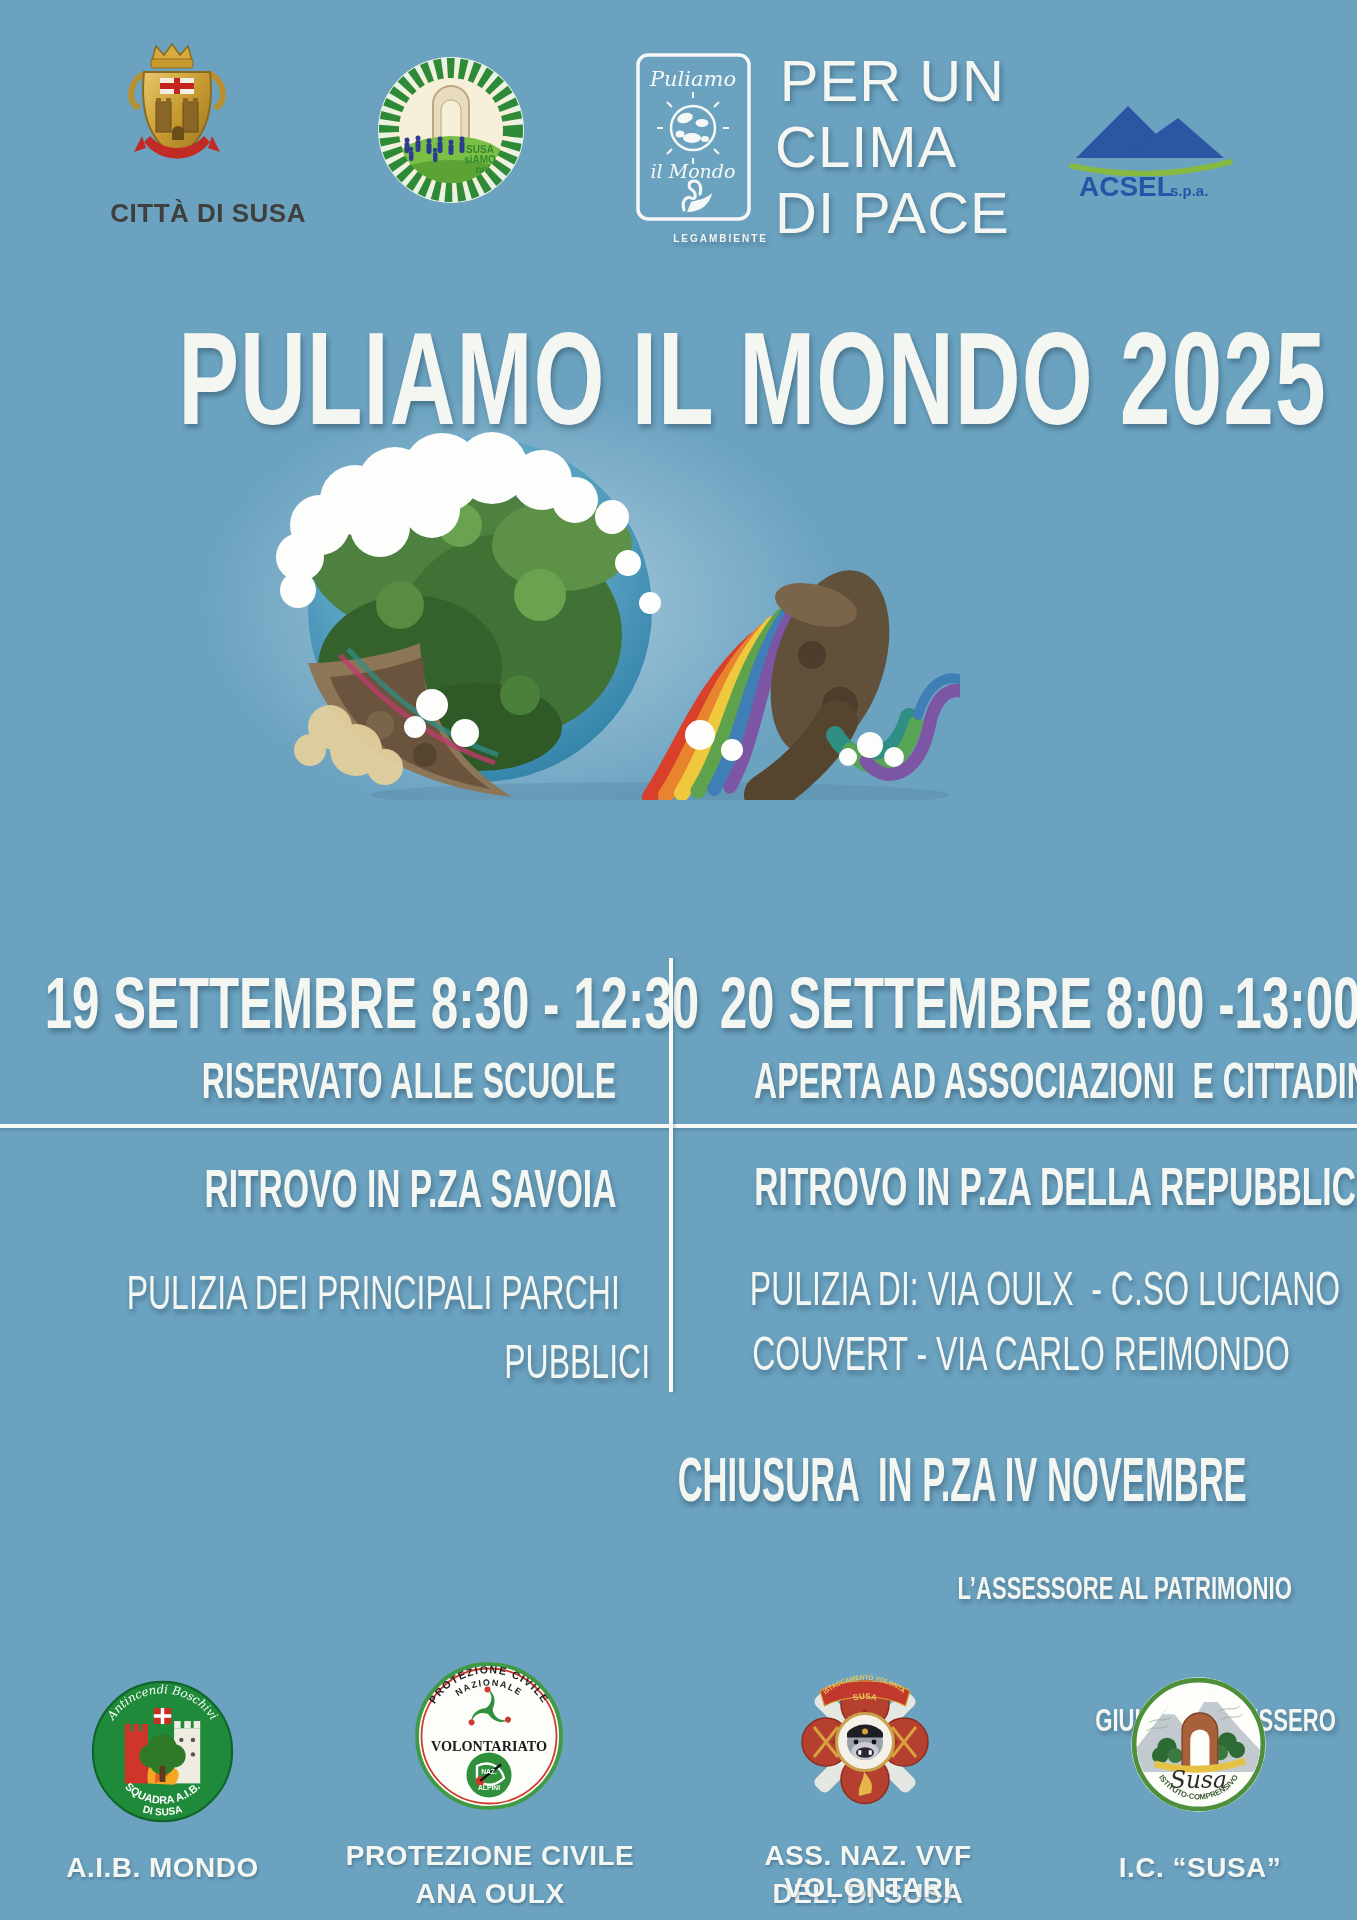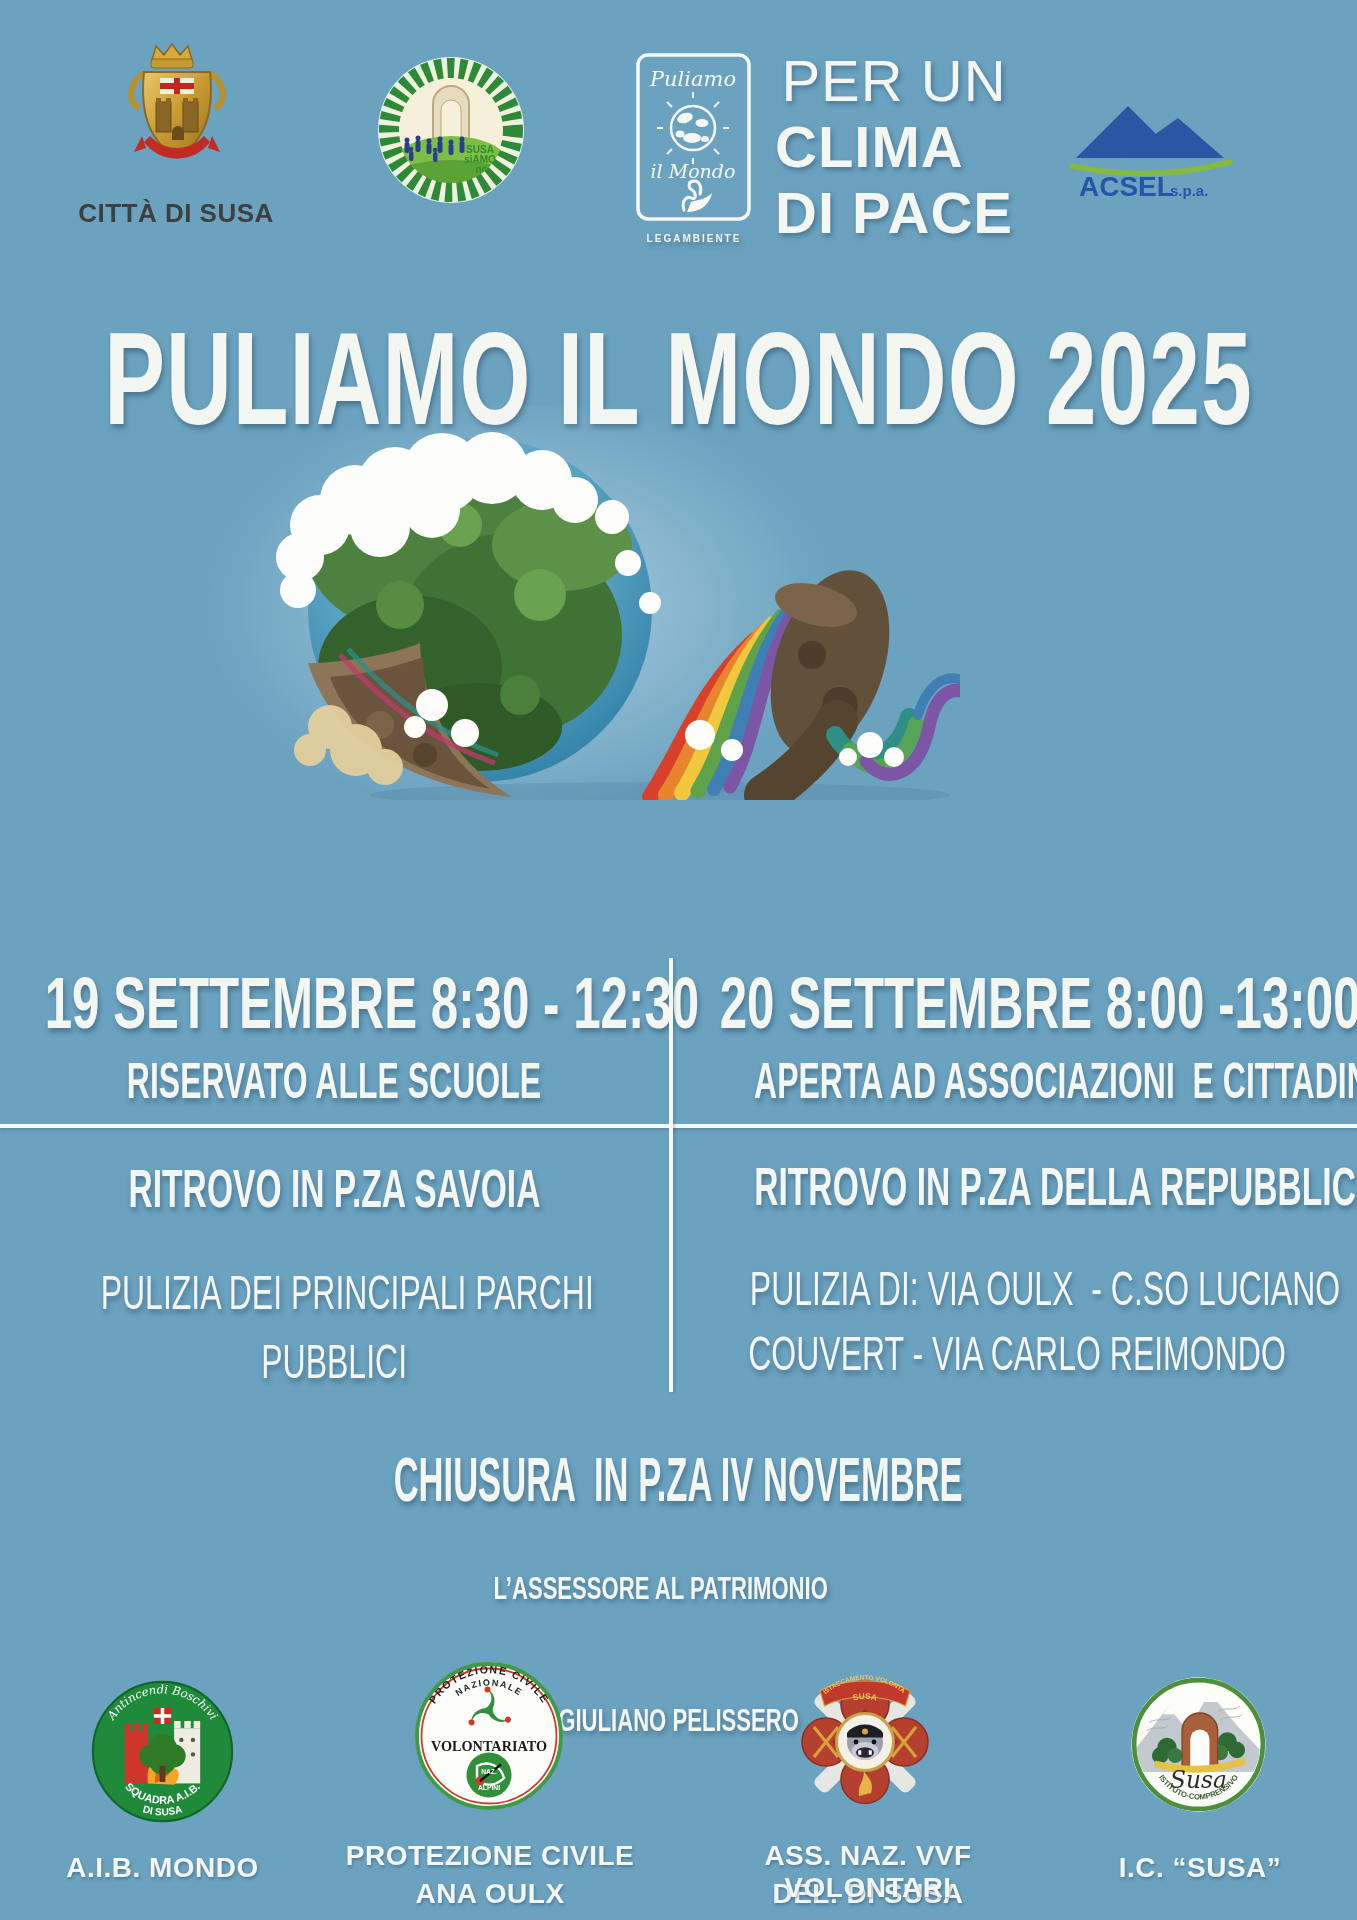--- a/index.html
+++ b/index.html
@@ -1,35 +1,35 @@
 <!DOCTYPE html>
 <html><head>
 <meta charset="utf-8">
 <style>
   html,body{margin:0;padding:0;background:#4d7globe}
   body{margin:0;background:#567;}
   .poster{position:relative;width:1357px;height:1920px;background:#6aa2c0;overflow:hidden;
           font-family:"Liberation Sans",sans-serif;color:#f4f6f2;}
   .abs{position:absolute;}
-  .ctr{text-align:center;}
+  .ctr{text-align:right;}
   .cond{display:inline-block;white-space:pre;line-height:1.08;}
   .sh{text-shadow:2px 3px 5px rgba(40,66,84,.45);}
   .title-t{font-weight:700;font-size:96px;letter-spacing:1px;transform:scale(.95,1.38);}
   .dt{font-weight:700;font-size:56px;transform:scale(.88,1.3);}
   .aud{font-weight:700;font-size:40px;transform:scale(.8,1.26);}
   .meet{font-weight:700;font-size:42px;transform:scale(.8,1.28);}
   .act{font-weight:400;font-size:40px;transform:scale(.8,1.22);}
   .close{font-weight:700;font-size:48px;transform:scale(.72,1.3);}
   .sig{font-weight:700;font-size:26px;transform:scale(.85,1.18);}
   .flabel{position:absolute;font-weight:700;font-size:28px;letter-spacing:.5px;text-align:center;
           text-shadow:1px 2px 3px rgba(40,66,84,.4);}
   .citta{font-weight:700;font-size:26px;letter-spacing:.5px;color:#3f3f3d;}
   .clima-line{font-size:58px;line-height:66px;letter-spacing:1px;}
   .w300{font-weight:400;text-align:center;}
-  .w800{font-weight:700;}
+  .w800{font-weight:400;}
   .legamb{font-weight:700;font-size:10px;letter-spacing:2px;}
   .hline{position:absolute;left:0;width:1357px;height:4px;background:#f7f9f6;box-shadow:0 2px 3px rgba(40,66,84,.25);}
   .vline{position:absolute;width:4px;background:#f7f9f6;box-shadow:2px 0 3px rgba(40,66,84,.25);}
 </style>
 </head>
 <body>
 
 <div class="poster">
 
   <svg class="abs" style="left:122px;top:40px" width="110" height="158" viewBox="0 0 110 158">

